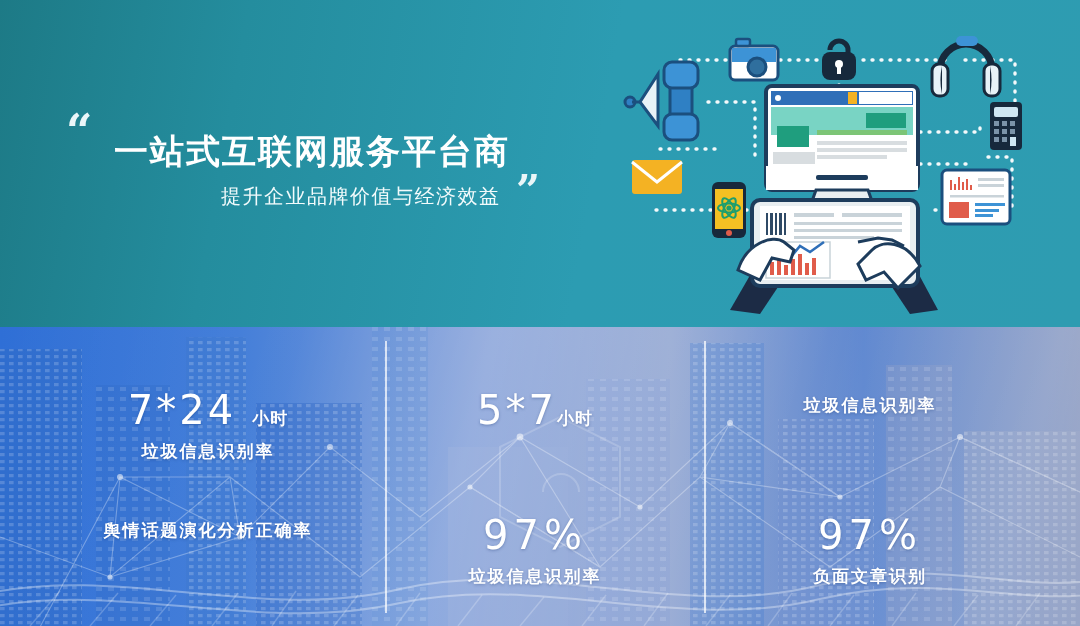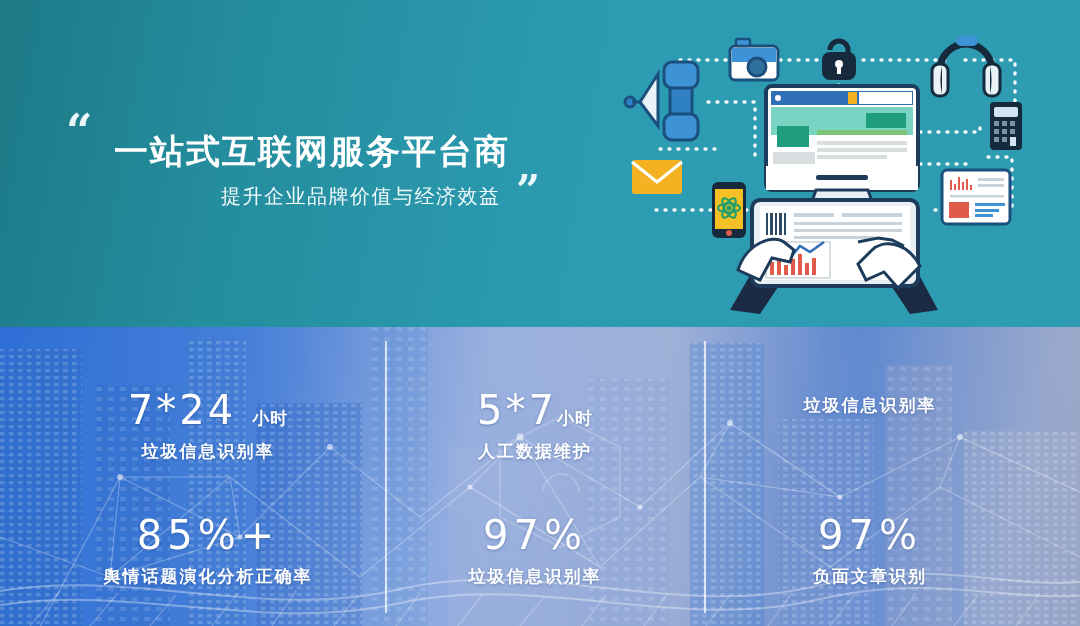--- a/index.html
+++ b/index.html
@@ -382,31 +382,27 @@
         <div class="big">
           <span>7*24</span><span class="unit" style="margin-left:16px;">小时</span>
         </div>
         <div class="lbl">垃圾信息识别率</div>
       </div>
 
       <div class="cell row1" style="left:425px;top:60px;width:220px;">
         <div class="big">
           <span>5*7</span><span class="unit">小时</span>
         </div>
-        <div class="lbl">人工数据维护</div>
       </div>
 
       <div class="cell row1" style="left:755px;top:60px;width:230px;">
         <div class="lbl">垃圾信息识别率</div>
       </div>
 
       <div class="cell row2" style="left:88px;top:185px;width:240px;">
-        <div class="big">
-          <span>85%+</span><span class="unit"></span>
-        </div>
         <div class="lbl">舆情话题演化分析正确率</div>
       </div>
 
       <div class="cell row2" style="left:425px;top:185px;width:220px;">
         <div class="big">
           <span>97%</span><span class="unit"></span>
         </div>
         <div class="lbl">垃圾信息识别率</div>
       </div>
 

